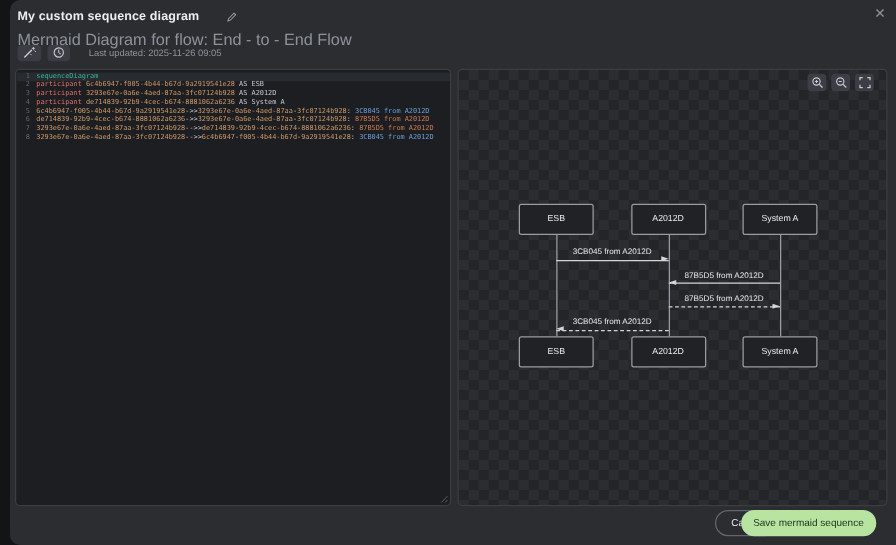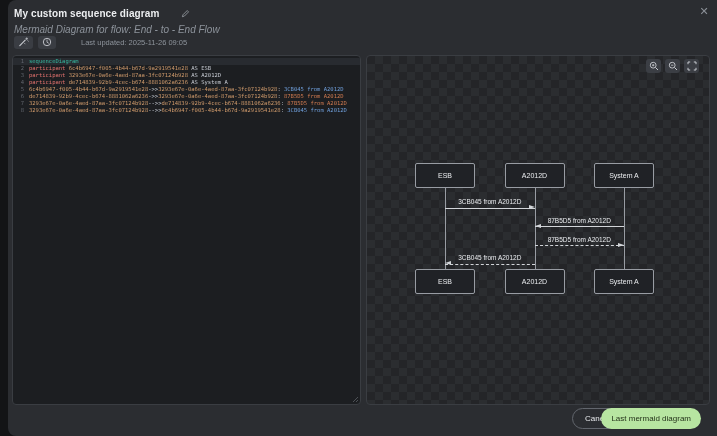--- a/index.html
+++ b/index.html
@@ -9,25 +9,25 @@
   .modal { position:absolute; left:8px; top:0; width:709px; height:436px;
     background:#2b2d31; border-radius:8px 0 0 8px; }
 
   
   .close-btn { position:absolute; top:4px; right:6px; width:14px; height:14px;
     background:none; border:none; color:#8b9097; font-size:11px; line-height:14px;
     cursor:pointer; text-align:center; padding:0; }
   .title-row { position:absolute; left:6px; top:8px; display:flex; align-items:center; gap:22px; }
   .title { color:#eceef0; font-size:10px; font-weight:600; letter-spacing:.1px; }
   .pencil { display:inline-flex; cursor:pointer; }
-  .subtitle { position:absolute; left:6px; top:24px; color:#8d939b; font-size:10px;font-style:italic; }
+  .subtitle { position:absolute; left:6px; top:24px; color:#8d939b; font-size:13px; }
   .meta-row { position:absolute; left:6px; top:36px; display:flex; align-items:center; gap:5px; }
   .icon-btn { height:13px; min-width:14px; padding:0 4px; background:#3a3d43; border:none;
     border-radius:3px; display:inline-flex; align-items:center; justify-content:center; cursor:pointer; }
-  .last-updated { color:#8d939b; font-size:7.5px; margin-left:20px; }
+  .last-updated { color:#8d939b; font-size:7.5px; margin-left:10px; }
 
   
   .panels { position:absolute; left:4px; top:55px; right:7px; height:350px; display:flex; gap:5px; }
   .editor { width:349px; height:350px; background:#1c1e21; border:1px solid #3a3d42;
     border-radius:4px; position:relative; overflow:hidden; padding-top:2px;
     font-family:"DejaVu Sans Mono", monospace; font-size:5.5px; line-height:7px; cursor:text; }
   .code-line { display:flex; white-space:pre; padding-left:3px; height:7px; }
   .code-line.active { background:#282b30; }
   .lineno { display:inline-block; width:8px; text-align:right; margin-right:5px;
     color:#61656d; flex:none; }
@@ -172,16 +172,16 @@
             <div class="head right" style="top: 186.5px; left: 251px;"></div>
             <span class="msg-label" style="left: 212.25px; top: 179.5px;">87B5D5 from A2012D</span>
             <div class="msg-line dashed" style="left: 78px; top: 207.5px; width: 89.5px;"></div>
             <div class="head left" style="top: 205px; left: 78px;"></div>
             <span class="msg-label" style="left: 122.75px; top: 198px;">3CB045 from A2012D</span>
           </div>
       </div>
     </div>
 
     <button class="btn-cancel">Cancel</button>
-    <button class="btn-save">Last mermaid diagram</button>
+    <button class="btn-save">Save mermaid sequence</button>
 
   </div>
 </div>
 
 </body></html>

